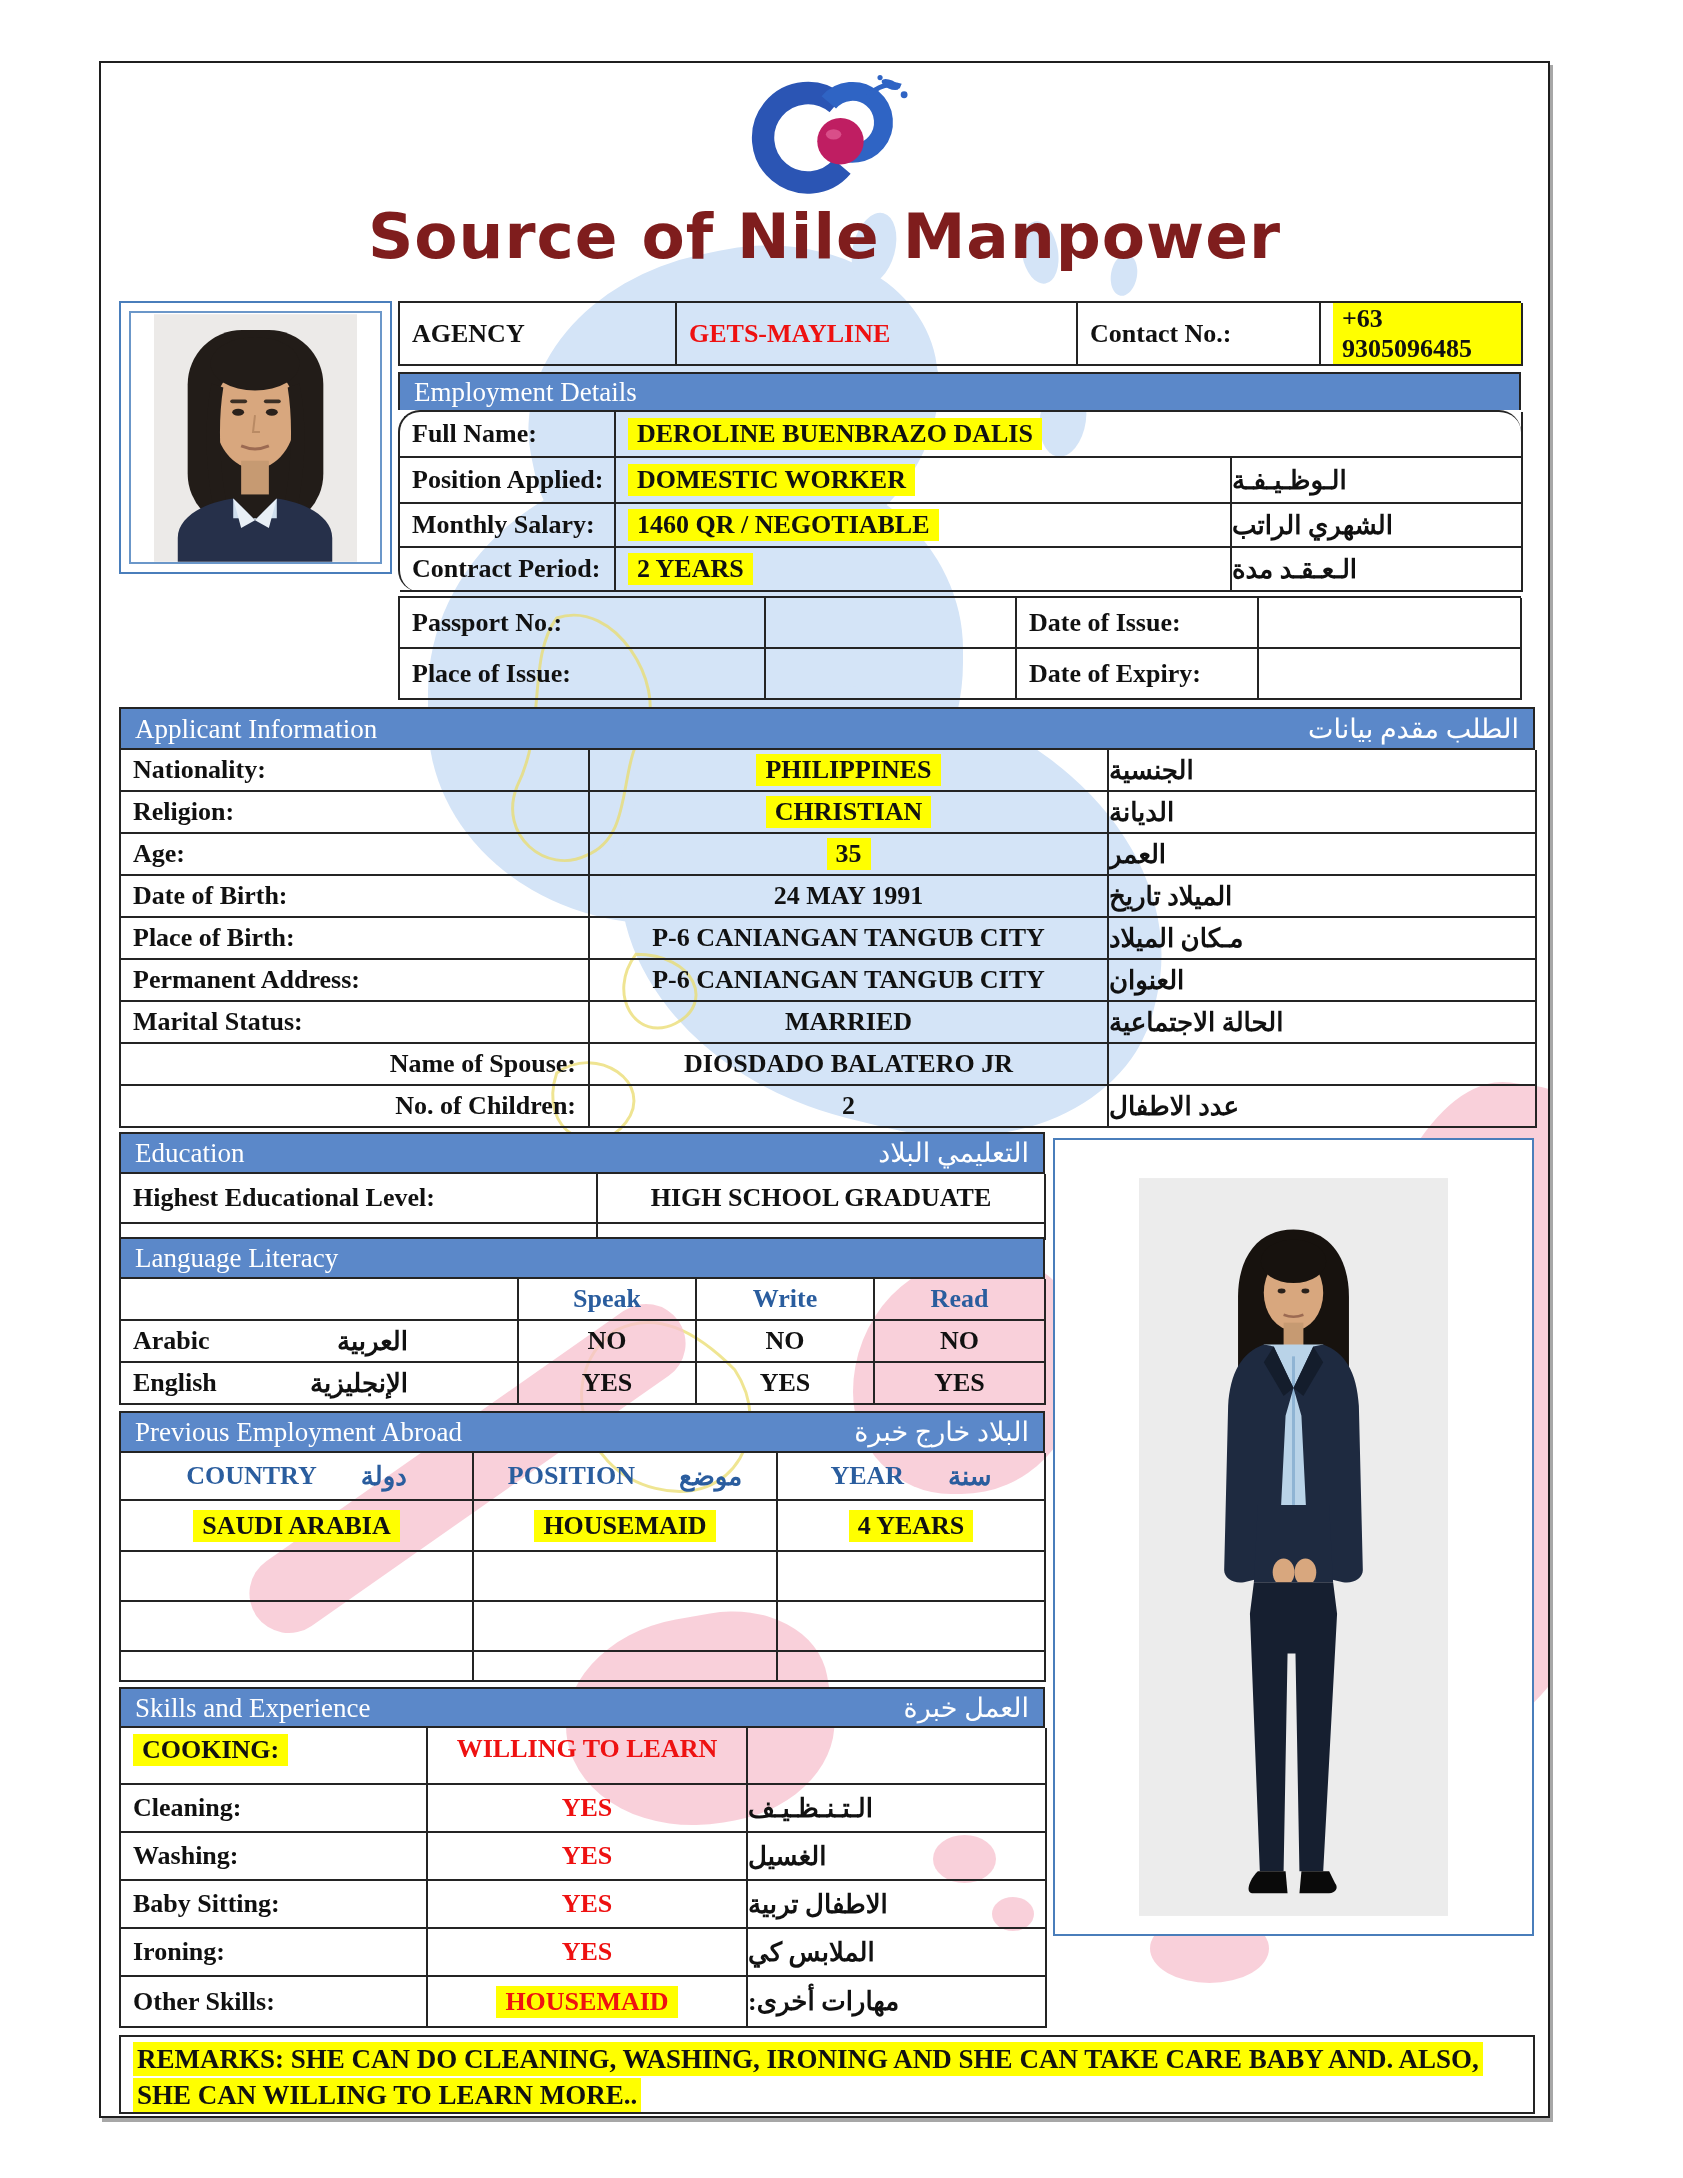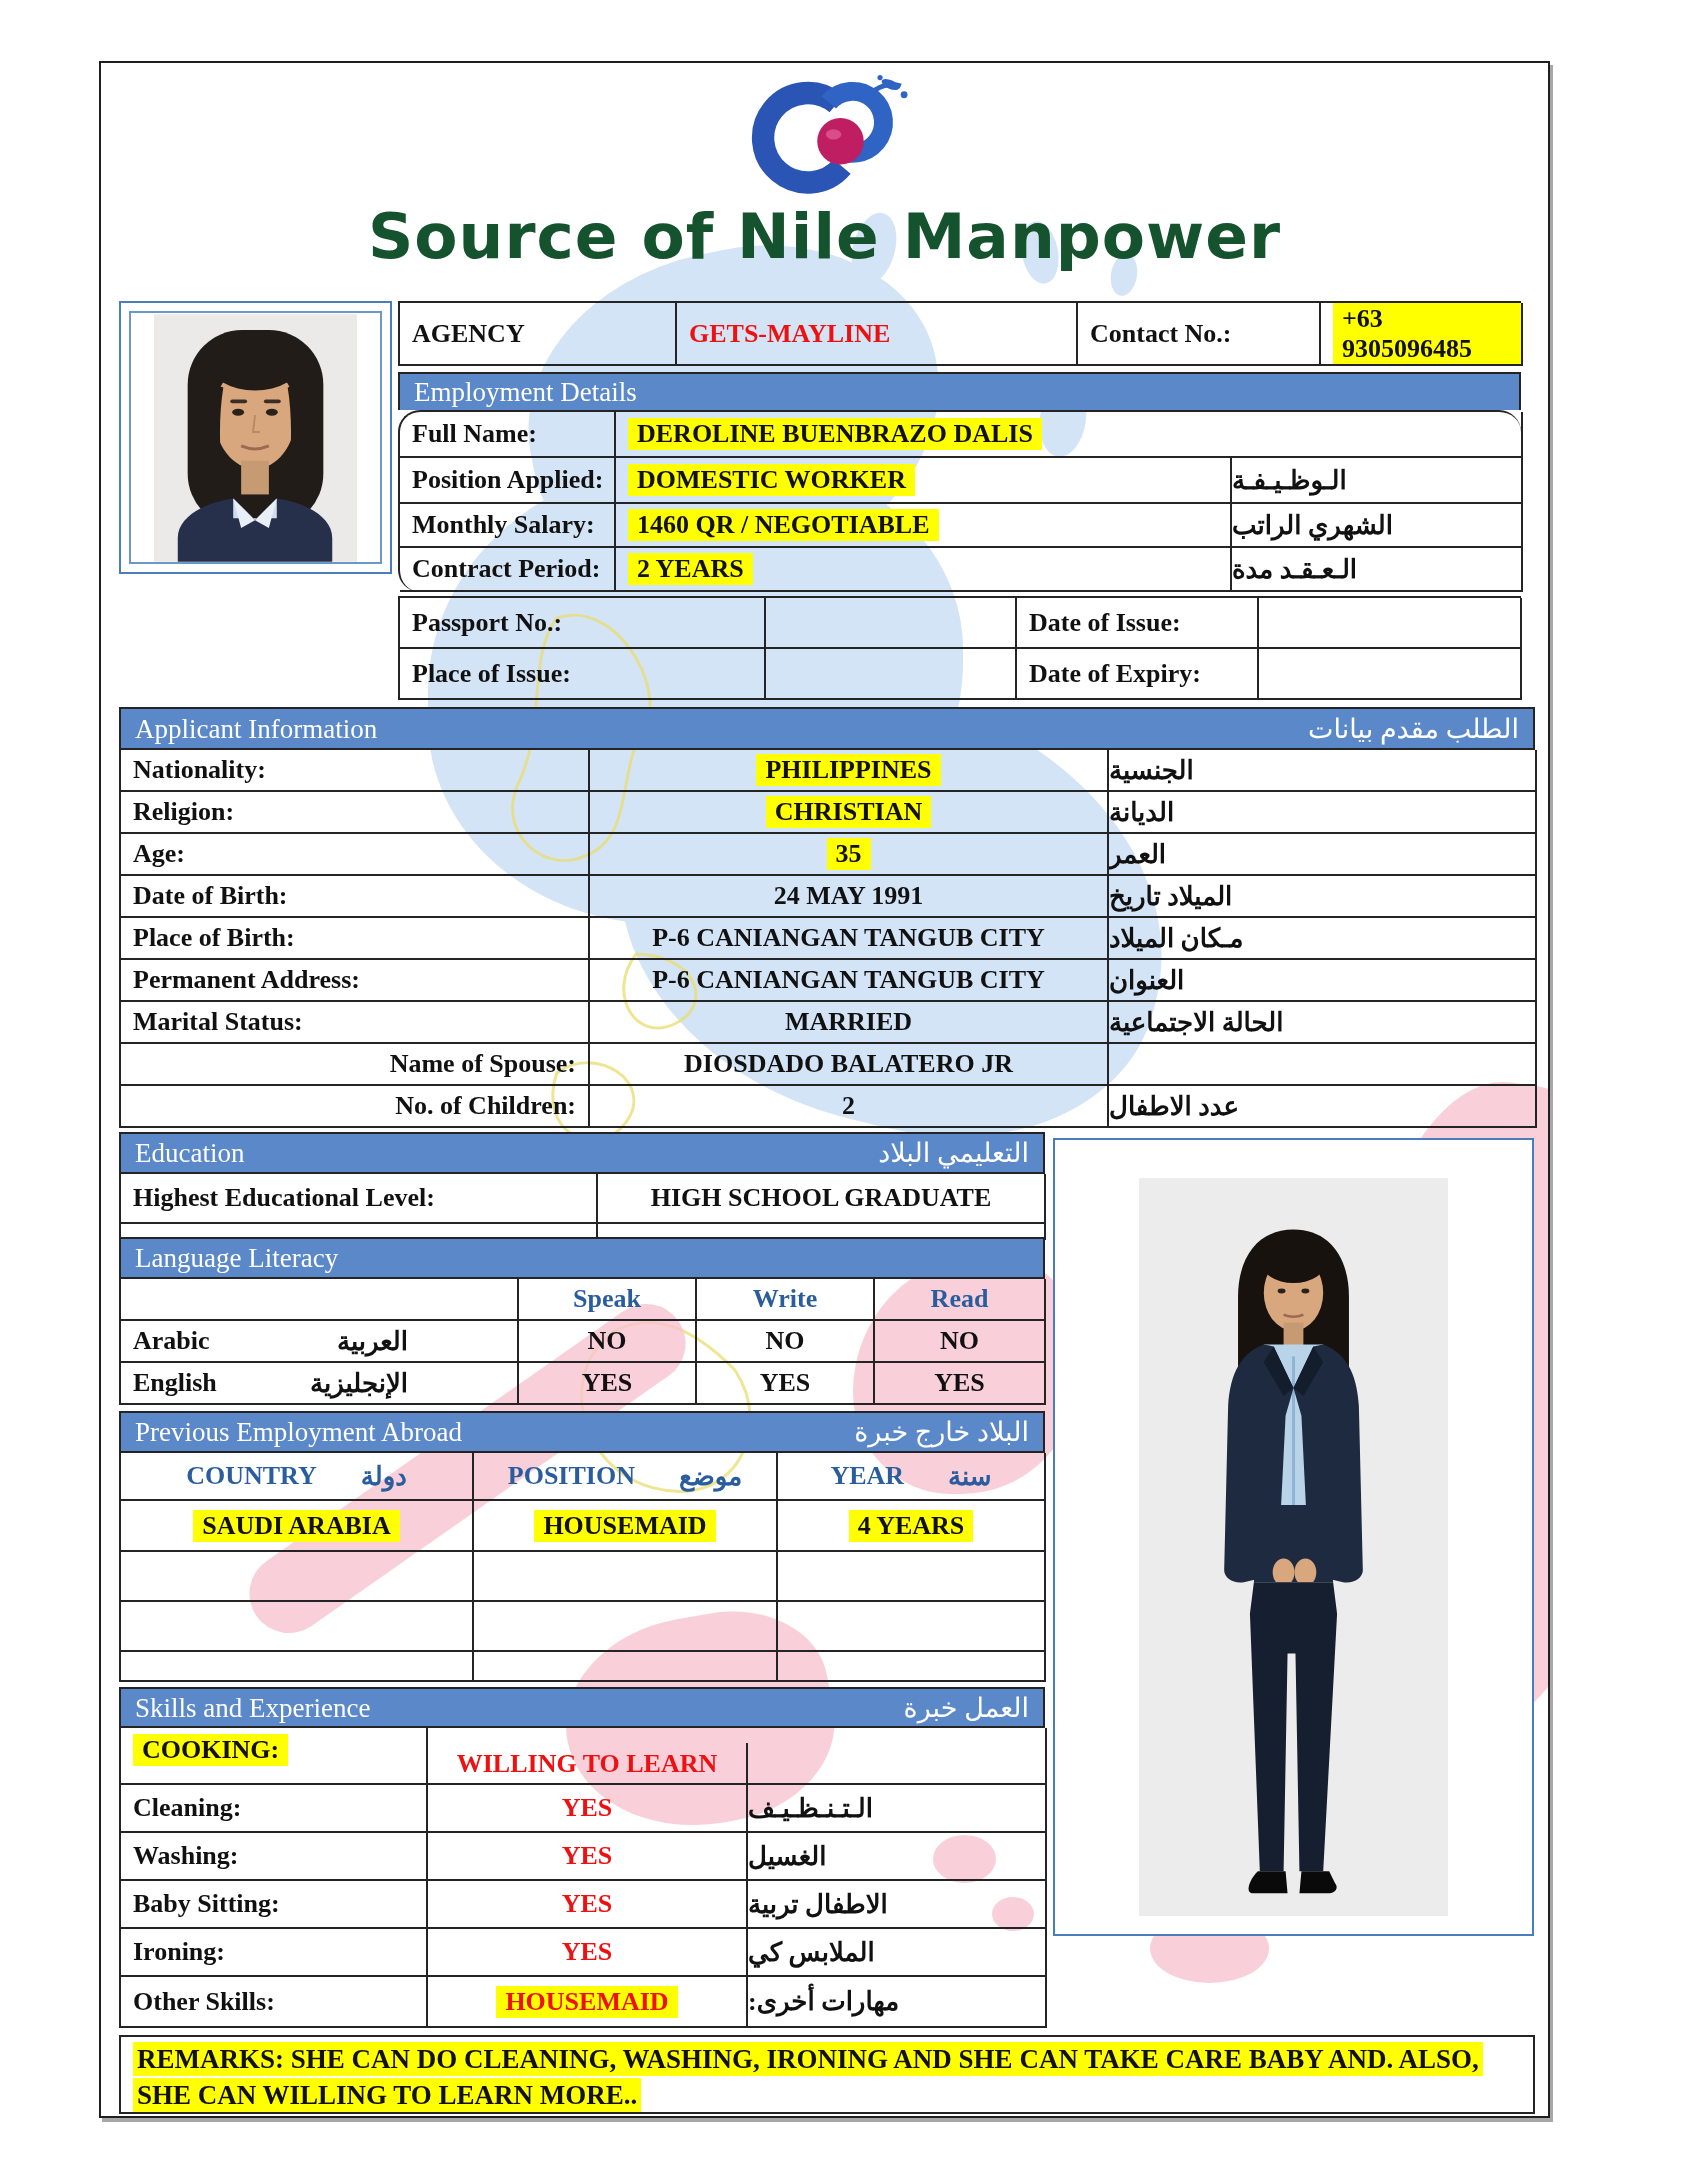--- a/index.html
+++ b/index.html
@@ -17,21 +17,21 @@
   
   .wm { position: absolute; }
   .wm-blue { background: #d4e4f7; }
   .wm-pink { background: #f7c3cf; opacity: .78; }
 
   
   .logo-wrap { position: absolute; left: 0; right: 0; top: 6px; text-align: center; }
   .doc-title {
     position: absolute; left: 0; right: 0; top: 137px; text-align: center;
     font-family: "DejaVu Sans", "Liberation Sans", sans-serif;
-    font-weight: bold; font-size: 63px; letter-spacing: 1px; color: #14532d;
+    font-weight: bold; font-size: 63px; letter-spacing: 1px; color: #7f1d1d;
   }
 
   
   .headshot-frame {
     position: absolute; left: 18px; top: 238px; width: 273px; height: 273px;
     border: 2px solid #4a7ebb; background: #ffffff; z-index: 2;
   }
   .headshot-inner {
     position: absolute; inset: 8px; border: 2px solid #6b97c9;
     display: flex; align-items: center; justify-content: center; background: #fff;
@@ -351,21 +351,21 @@
     </div>
 
     <div class="bar skill-bar">
       <span>Skills and Experience</span>
       <span class="ar">العمل خبرة</span>
     </div>
     <div class="tbl skill-tbl">
       <div class="c pl" style="align-items:flex-start; padding-top:6px;">
           <span class="hl">COOKING:</span>
         </div>
-      <div class="c ctr red" style="align-items:flex-start; padding-top:6px;margin-top:15px;">WILLING TO LEARN</div>
+      <div class="c ctr red" style="align-items:flex-start; padding-top:6px;">WILLING TO LEARN</div>
       <div class="c rgt ar"></div>
 
       <div class="c pl">Cleaning:</div>
       <div class="c ctr red">YES</div>
       <div class="c rgt ar">الـتـنـظـيـف</div>
 
       <div class="c pl">Washing:</div>
       <div class="c ctr red">YES</div>
       <div class="c rgt ar">الغسيل</div>
 

